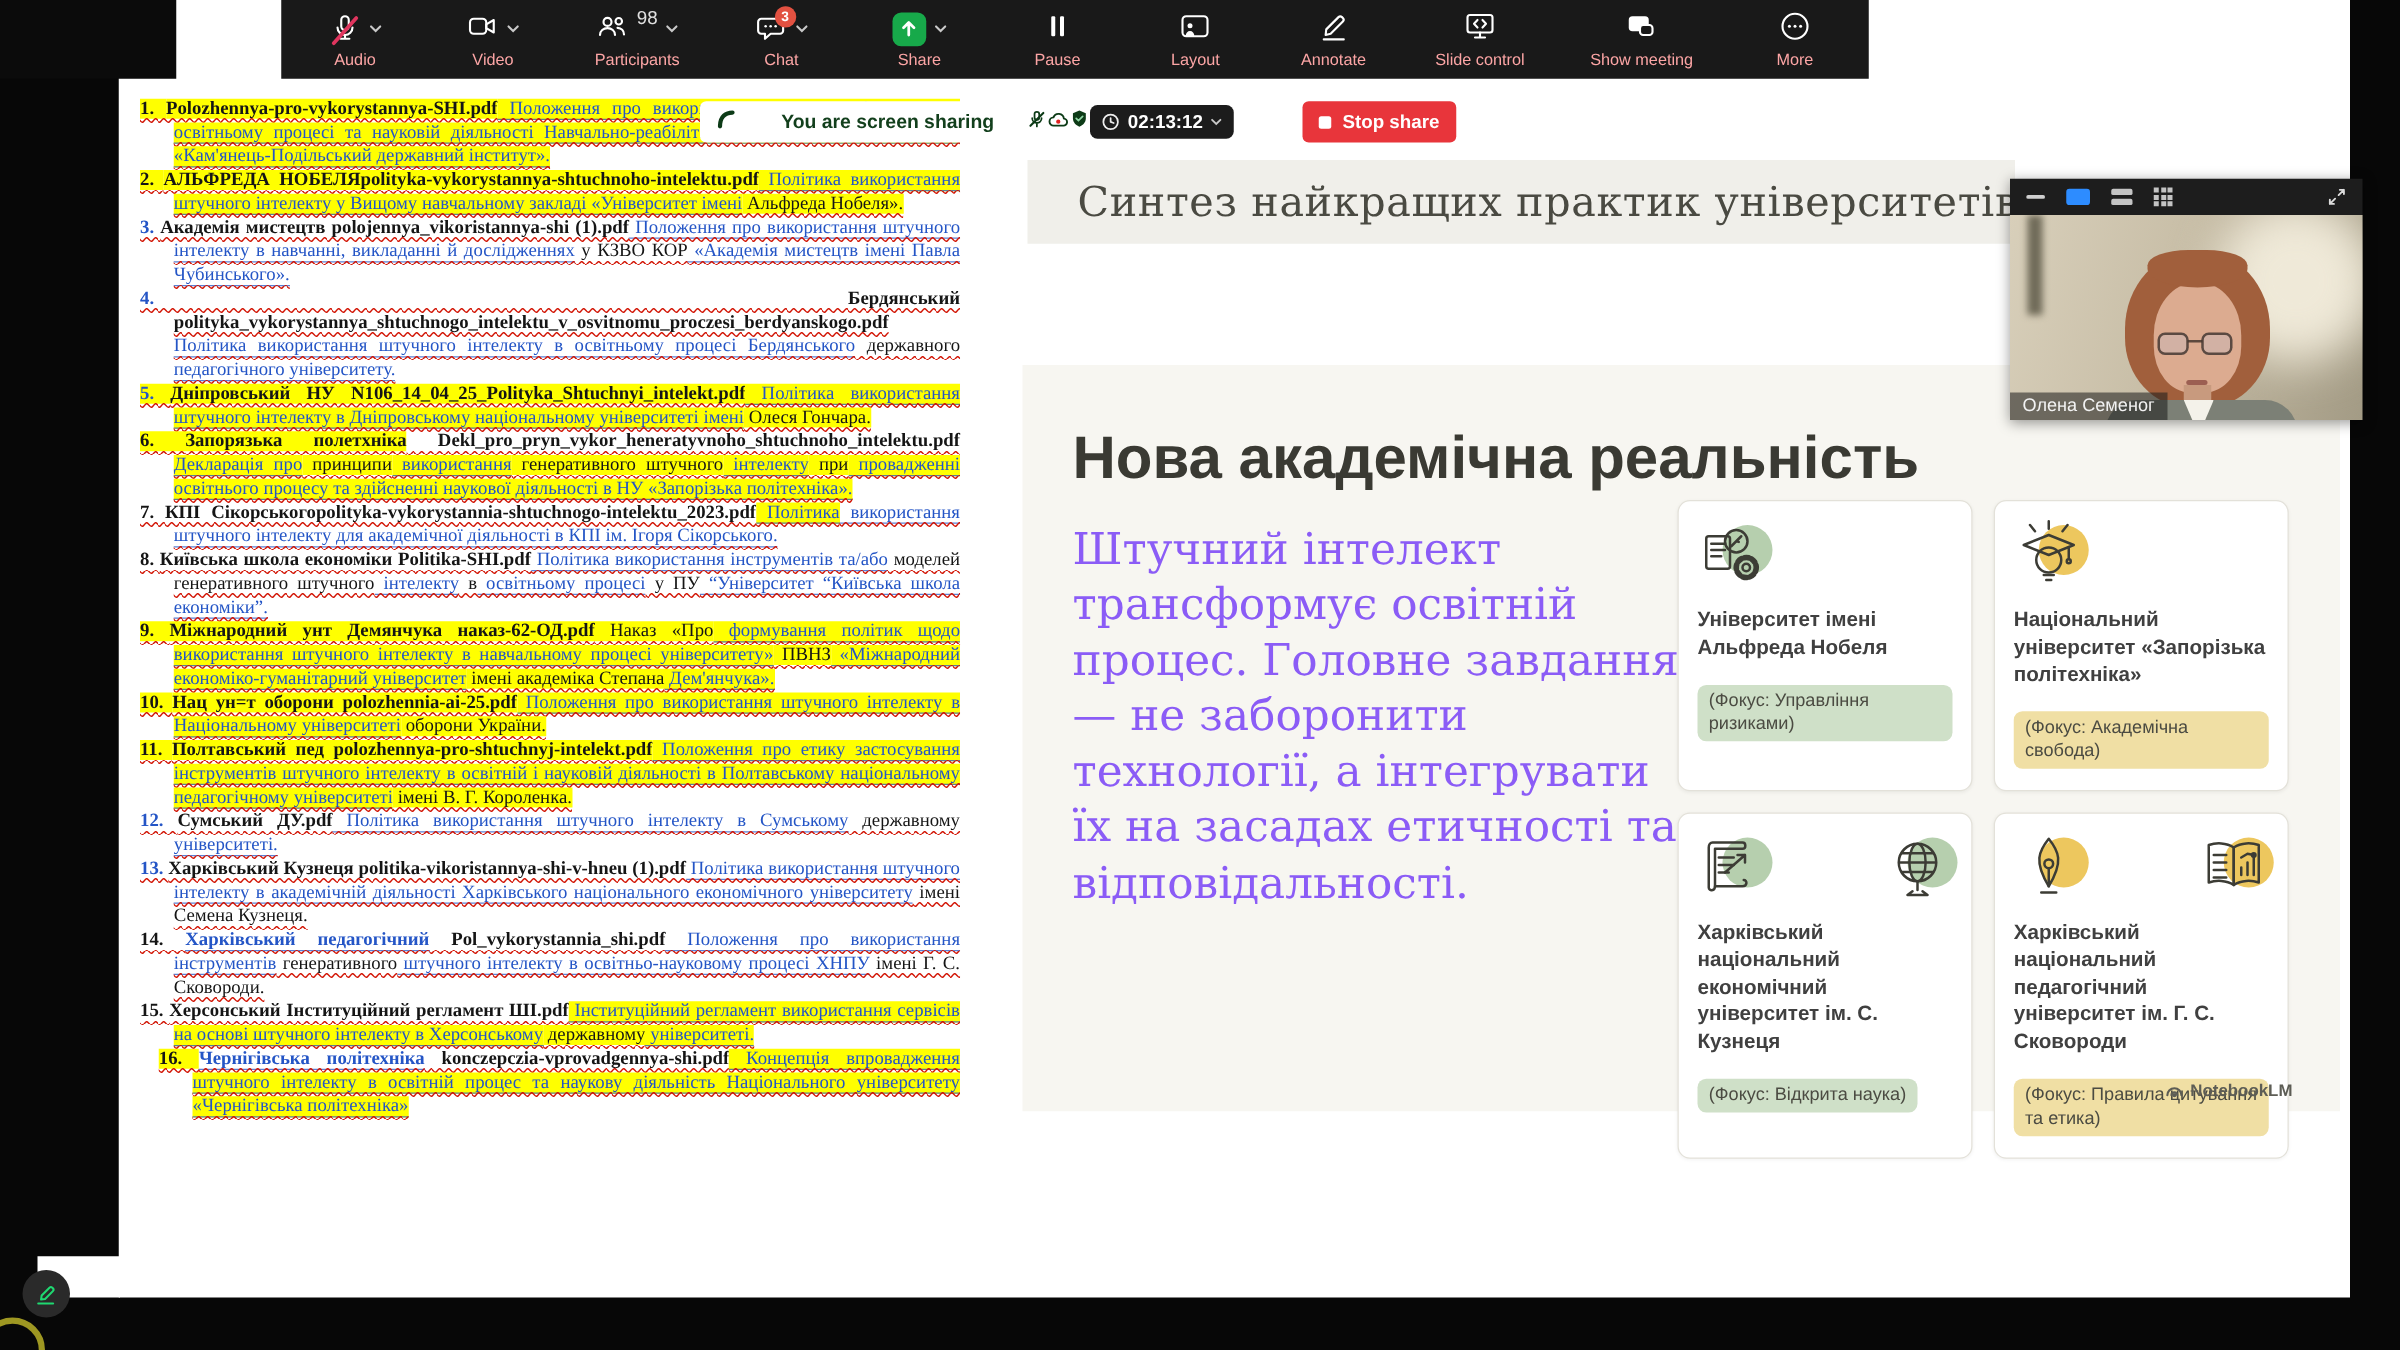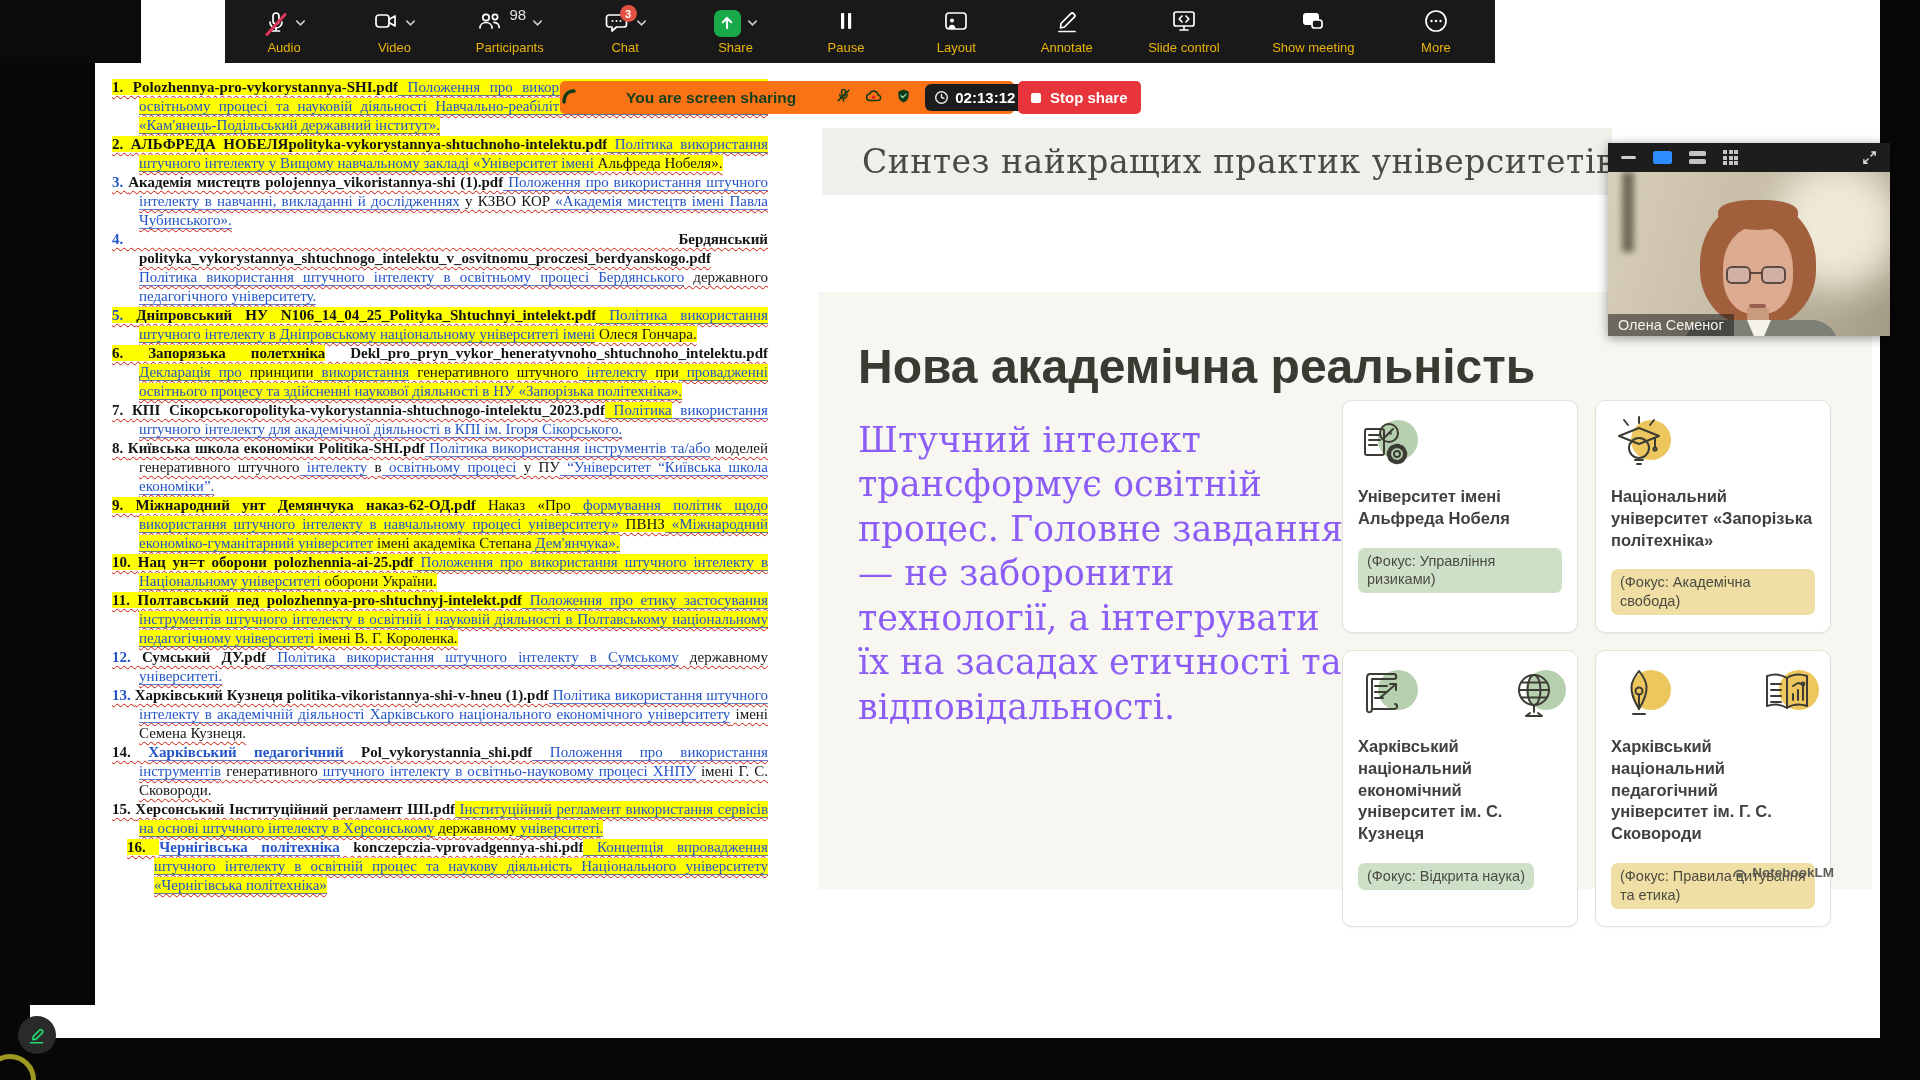--- a/index.html
+++ b/index.html
@@ -11,34 +11,34 @@
   .white-notch{position:absolute;left:30px;top:1005px;width:66px;height:33px;background:#fff;z-index:2;}
   .corner-arc{position:absolute;left:-16px;top:1054px;width:42px;height:42px;border-radius:50%;
               border:5px solid #9e9722;z-index:3;}
 
   
   .toolbar{position:absolute;left:225px;top:0;width:1270px;height:63px;background:#191919;
            display:flex;justify-content:space-between;align-items:stretch;padding:0 26px;box-sizing:border-box;z-index:40;}
   .tb-item{display:flex;flex-direction:column;align-items:center;justify-content:center;gap:2px;
            position:relative;padding:3px 4px;cursor:pointer;min-width:58px;}
   .tb-ico{height:30px;display:flex;align-items:center;gap:6px;color:#fff;position:relative;}
-  .tb-label{font-size:13px;color:#eab308;white-space:nowrap;}
+  .tb-label{font-size:13px;color:#fca5a5;white-space:nowrap;}
   .chev{color:#c9c9c9;display:flex;align-items:center;}
   .tb-count{font-size:15px;color:#e0e0e0;transform:translateY(-9px);}
   .mic-slash{position:absolute;left:-2px;top:13px;width:30px;height:3px;background:#e0355e;
              border-radius:2px;transform:rotate(-48deg);}
   .share-sq{width:27px;height:27px;border-radius:7px;background:#17a94a;display:flex;
             align-items:center;justify-content:center;}
   .chat-badge{position:absolute;top:-5px;left:16px;width:17px;height:17px;border-radius:50%;
               background:#e25141;color:#fff;font-size:11px;display:flex;align-items:center;
               justify-content:center;font-weight:700;}
 
   
   .sharebar{position:absolute;left:560px;top:81px;height:33px;display:flex;gap:4px;z-index:50;}
-  .gs{background:#f97316;border-radius:5px;display:flex;align-items:center;padding:0 0;gap:14px;width:454px;}
+  .gs{background:#ffffff;border-radius:5px;display:flex;align-items:center;padding:0 12px;gap:1px;width:454px;}
   .gs-status{font-weight:700;color:#123f1c;font-size:15.5px;margin:0 26px 0 34px;white-space:nowrap;}
   .timer-pill{background:#1c1c1c;border-radius:6px;height:27px;display:flex;align-items:center;
               gap:6px;padding:0 9px;color:#fff;cursor:pointer;}
   .timer-txt{font-size:15px;font-weight:600;}
   .stop{background:#e8353b;border-radius:5px;display:flex;align-items:center;gap:9px;padding:0 13px;
         color:#fff;font-weight:700;font-size:15px;cursor:pointer;justify-content:space-between;}
   .stop-sq{width:10px;height:10px;background:#fff;border-radius:2px;}
 
   
   .doc{position:absolute;left:112px;top:78px;width:656px;font-family:"Liberation Serif",serif;

